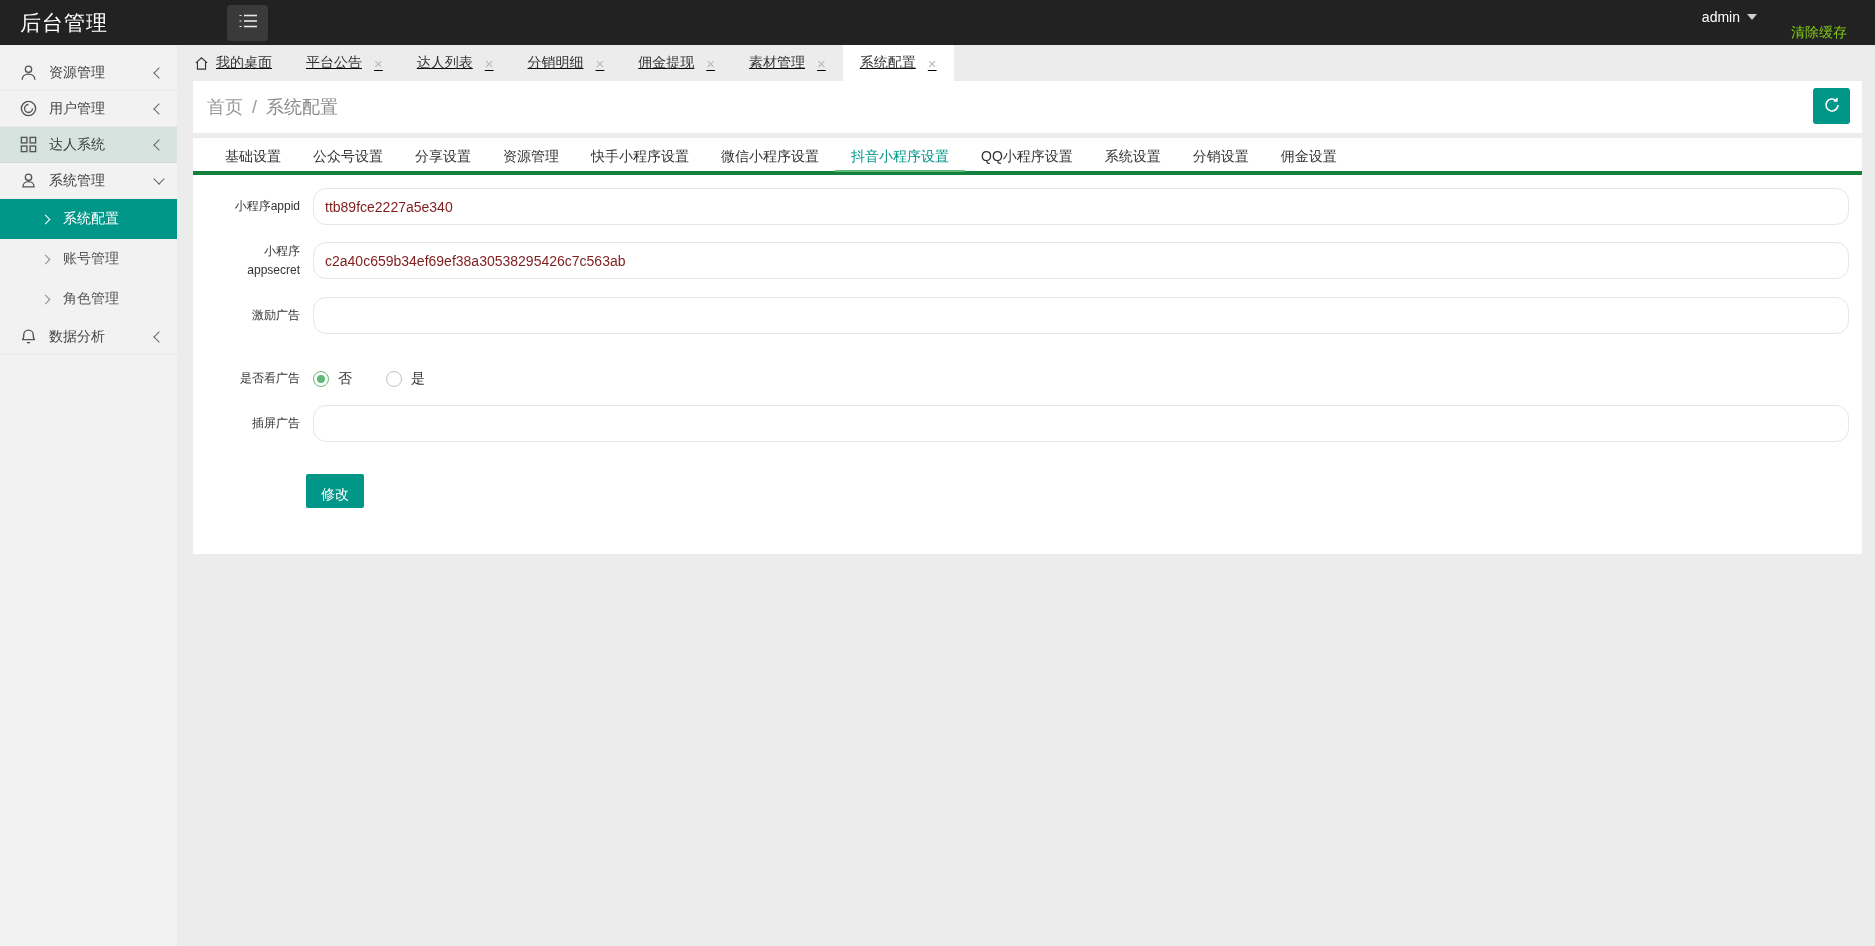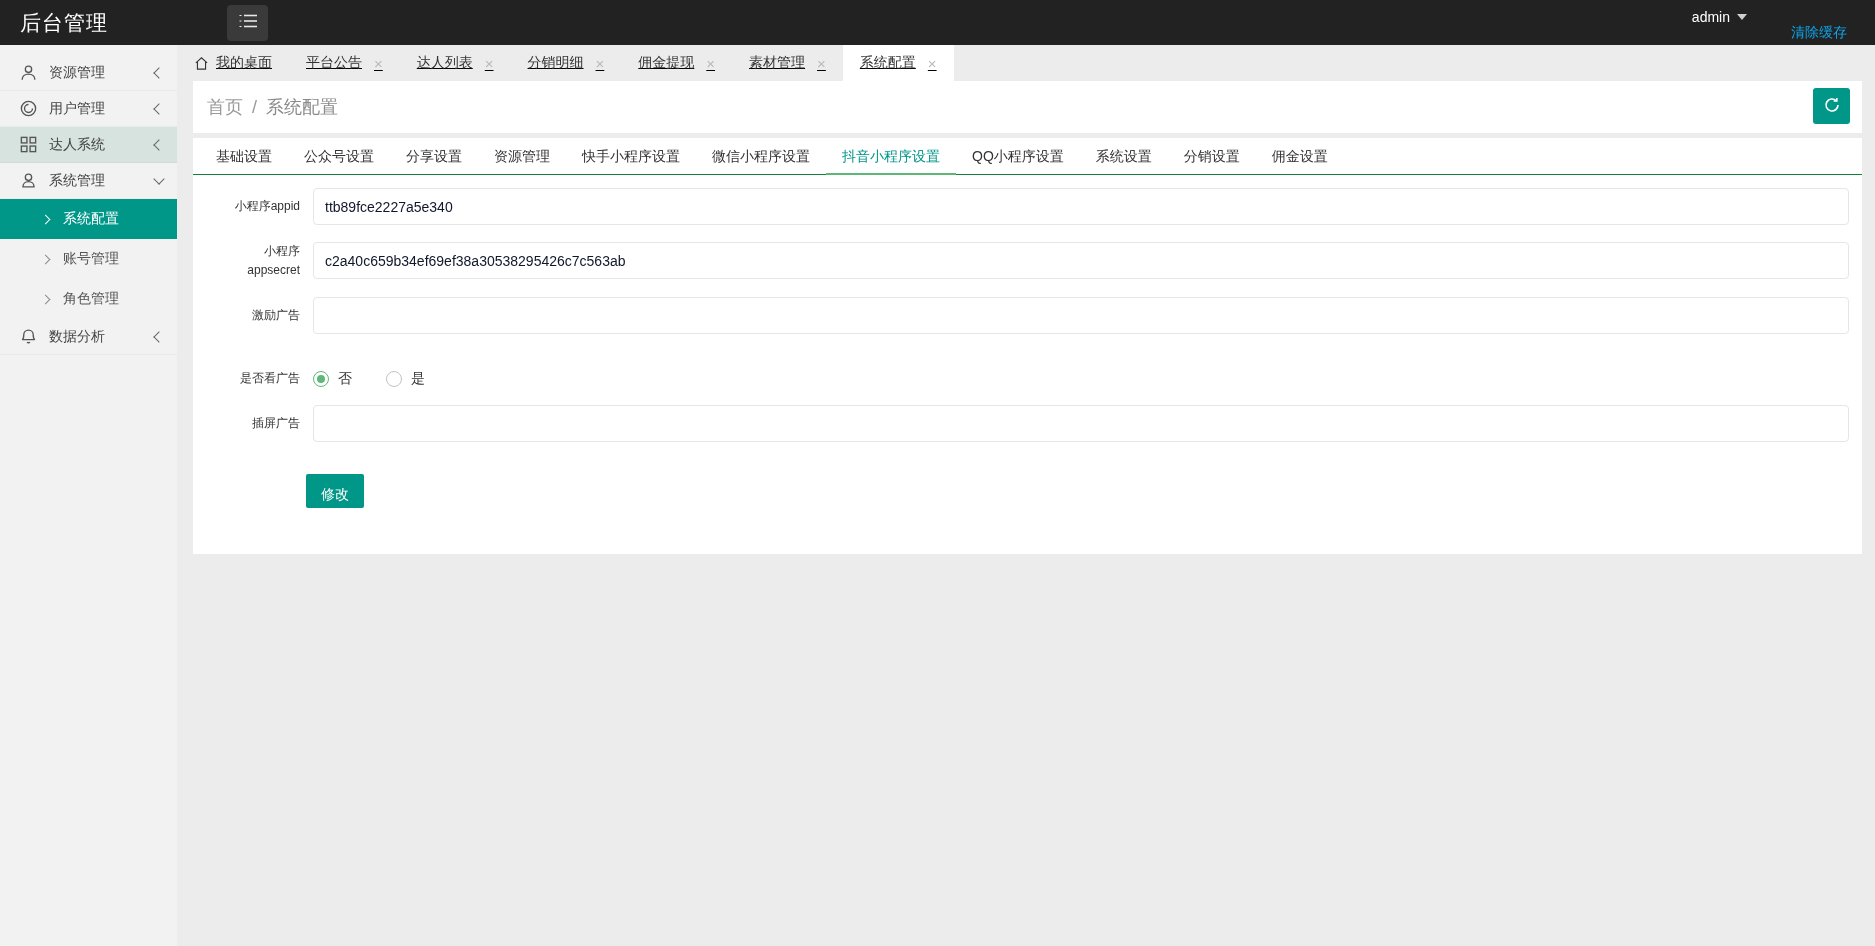--- a/index.html
+++ b/index.html
@@ -2,24 +2,24 @@
 <html><head>
 <meta charset="utf-8">
 <style>
   * { box-sizing: border-box; margin: 0; padding: 0; }
   html,body { width:1875px; height:946px; font-family:"Liberation Sans","DejaVu Sans",sans-serif; background:#ececec; overflow:hidden; }
 
   
   .hdr { position:absolute; top:0; left:0; width:1875px; height:45px; background:#222222; display:flex; align-items:center; z-index:10; }
   .hdr-title { color:#ffffff; font-size:21px; padding-left:20px; width:200px; letter-spacing:1px; }
   .side-toggle { position:absolute; left:227px; top:5px; width:41px; height:36px; background:#3a3a3a; border-radius:4px; display:flex; align-items:center; justify-content:center; cursor:pointer; }
-  .hdr-right { position:absolute; right:0; top:0; height:33px; display:flex; align-items:center; gap:44px; padding-right:28px; }
+  .hdr-right { position:absolute; right:0; top:0; height:33px; display:flex; align-items:center; gap:34px; padding-right:28px; }
   .hdr-user { color:#ffffff; font-size:14px; display:flex; align-items:center; gap:7px; cursor:pointer; }
   .caret { width:0; height:0; border-left:5px solid transparent; border-right:5px solid transparent; border-top:6px solid #cfcfcf; }
-  .hdr-clear { color:#0ea5e9; font-size:14px; cursor:pointer;margin-top:33px; }
+  .hdr-clear { color:#84cc16; font-size:14px; cursor:pointer;margin-top:33px; }
 
   
   .side { position:absolute; top:45px; left:0; width:177px; bottom:0; background:#f2f2f2; padding-top:10px; }
   .nav-item { height:36px; display:flex; align-items:center; padding:0 14px 0 19px; color:#444; font-size:14px; cursor:pointer; border-bottom:1px solid rgba(0,0,0,0.03); }
   .nav-item.tinted { background:#d6e3df; }
   .nav-icon { width:19px; height:19px; margin-right:11px; color:#555; flex:0 0 19px; }
   .nav-icon svg { width:100%; height:100%; display:block; }
   .nav-label { flex:1; }
   .chev { width:8px; height:8px; border-color:#666; border-style:solid; border-width:0; display:inline-block; }
   .chev-left  { border-left-width:1.5px; border-bottom-width:1.5px; transform:rotate(45deg); }
@@ -43,29 +43,29 @@
 
   
   .crumb-row { height:52px; background:#ffffff; display:flex; align-items:center; padding:0 12px 0 14px; position:relative; }
   .crumb { font-size:18px; color:#999; display:flex; gap:9px; align-items:center; }
   .crumb .cur { color:#8a8a8a; }
   .refresh-btn { position:absolute; right:12px; top:7px; width:37px; height:36px; background:#009688; border:none; border-radius:3px; cursor:pointer; display:flex; align-items:center; justify-content:center; color:#fff; }
   .refresh-btn svg { width:18px; height:18px; }
 
   
   .card { margin-top:5px; background:#ffffff; height:416px; }
-  .stabs { height:37px; border-bottom:1px solid #15803d; display:flex; padding-left:7px; }
+  .stabs { height:37px; border-bottom:4px solid #15803d; display:flex; padding-left:16px; }
   .stab { position:relative; padding:0 16px; line-height:36px; font-size:14px; color:#333; cursor:pointer; }
   .stab.active { color:#009688; }
   .stab.active:after { content:""; position:absolute; left:0; right:0; bottom:-1px; height:2px; background:#5FB878; }
   .form { padding-top:13px; }
   .frow { display:flex; margin-bottom:17px; }
   .flabel { width:120px; flex:0 0 120px; text-align:right; padding-right:13px; font-size:12px; color:#333; display:flex; flex-direction:column; justify-content:center; align-items:flex-end; line-height:1.6; }
   .fctl { flex:1; margin-right:13px; }
-  .finput { width:100%; height:37px; border:1px solid #e6e6e6; border-radius:4px; padding:0 11px; font-size:14px; color:#0f172a; outline:none; font-family:"Liberation Sans","DejaVu Sans",sans-serif; }
+  .finput { width:100%; height:37px; border:1px solid #e6e6e6; border-radius:13px; padding:0 11px; font-size:14px; color:#7f1d1d; outline:none; font-family:"Liberation Sans","DejaVu Sans",sans-serif; }
   .radio-row { align-items:center; margin-top:26px; margin-bottom:8px; }
   .radio-group { display:flex; align-items:center; gap:34px; height:37px; }
   .radio { display:flex; align-items:center; gap:9px; cursor:pointer; font-size:14px; color:#333; }
   .rdot { width:16px; height:16px; border-radius:50%; border:1px solid #c2c2c2; position:relative; background:#fff; }
   .radio.checked .rdot { border-color:#5FB878; }
   .radio.checked .rdot:after { content:""; position:absolute; left:3px; top:3px; width:8px; height:8px; border-radius:50%; background:#5FB878; }
   .btn-primary { margin-left:113px; margin-top:15px; background:#009688; color:#fff; border:none; border-radius:2px; height:34px; padding:12px 15px; font-size:14px; cursor:pointer; font-family:"Liberation Sans","DejaVu Sans",sans-serif; }
 </style>
 </head>
 <body>

